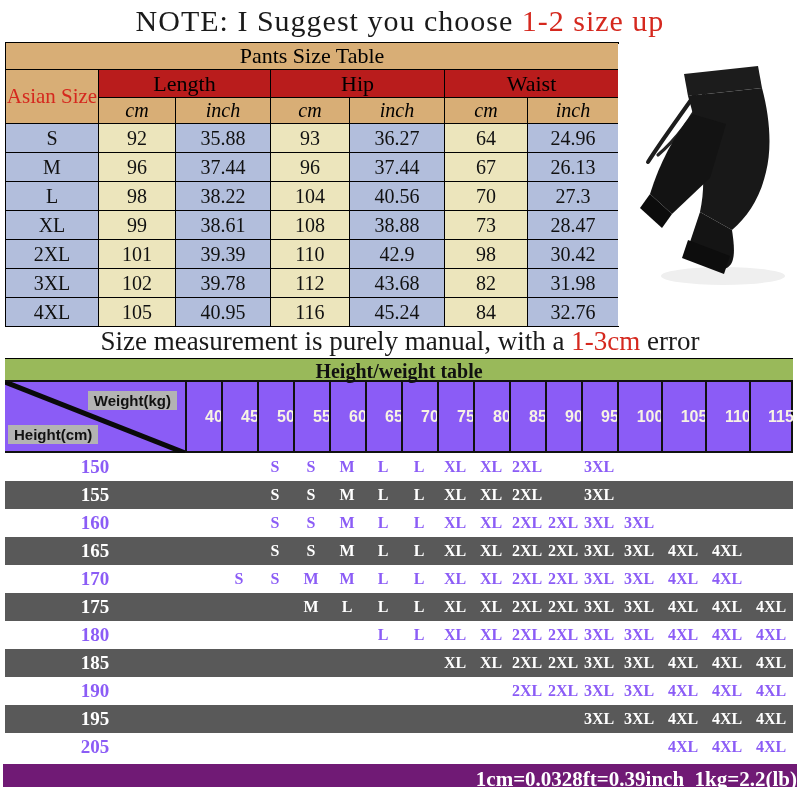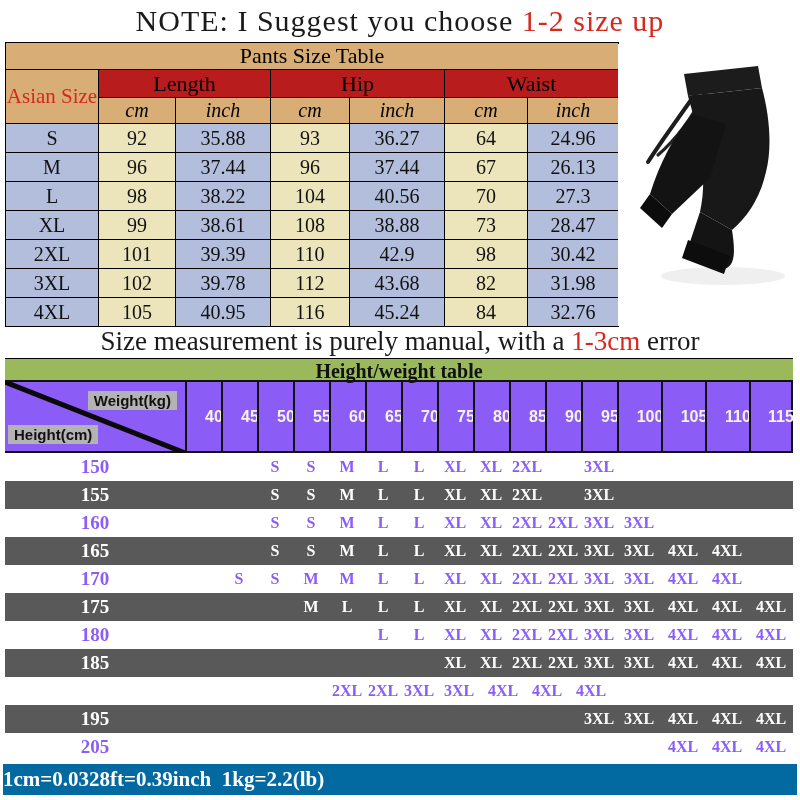--- a/index.html
+++ b/index.html
@@ -47,22 +47,22 @@
   .hw-col.wide { width:44px; }
   .hw-col.last { border-right:2px solid #111; }
 
   .hw-row { display:flex; height:28px; background:#fff; color:#8b5cf6; }
   .hw-row.dark { background:#595959; color:#fff; }
   .hw-rowlabel { width:180px; text-align:center; line-height:28px; font-weight:bold; font-size:19px; }
   .hw-cell { width:36px; text-align:center; line-height:28px; font-weight:bold; font-size:16px; white-space:nowrap; }
   .hw-cell.wide { width:44px; }
 
   
-  #footer-bar { top:764px; left:3px; width:794px; height:31px; background:#0369a1;
-                color:#fff; text-align:left; line-height:31px; font-size:21px; font-weight:bold; white-space:pre; }
+  #footer-bar { top:764px; left:3px; width:794px; height:23px; background:#701a75;
+                color:#fff; text-align:right; line-height:31px; font-size:21px; font-weight:bold; white-space:pre; }
 </style>
 </head>
 <body>
 
 <div id="note-top" class="abs"><span>NOTE: I Suggest you choose </span><span class="red">1-2 size up</span></div>
 
 <div id="pants-table-wrap" class="abs">
   <table>
     <colgroup>
       <col style="width:93px">
@@ -358,20 +358,21 @@
         <div class="hw-cell">XL</div>
         <div class="hw-cell">2XL</div>
         <div class="hw-cell">2XL</div>
         <div class="hw-cell">3XL</div>
         <div class="hw-cell wide">3XL</div>
         <div class="hw-cell wide">4XL</div>
         <div class="hw-cell wide">4XL</div>
         <div class="hw-cell wide">4XL</div>
       </div>
       <div class="hw-row">
+        <div class="hw-rowlabel">190</div>
         <div class="hw-cell"></div>
         <div class="hw-cell"></div>
         <div class="hw-cell"></div>
         <div class="hw-cell"></div>
         <div class="hw-cell"></div>
         <div class="hw-cell"></div>
         <div class="hw-cell"></div>
         <div class="hw-cell"></div>
         <div class="hw-cell"></div>
         <div class="hw-cell">2XL</div>

